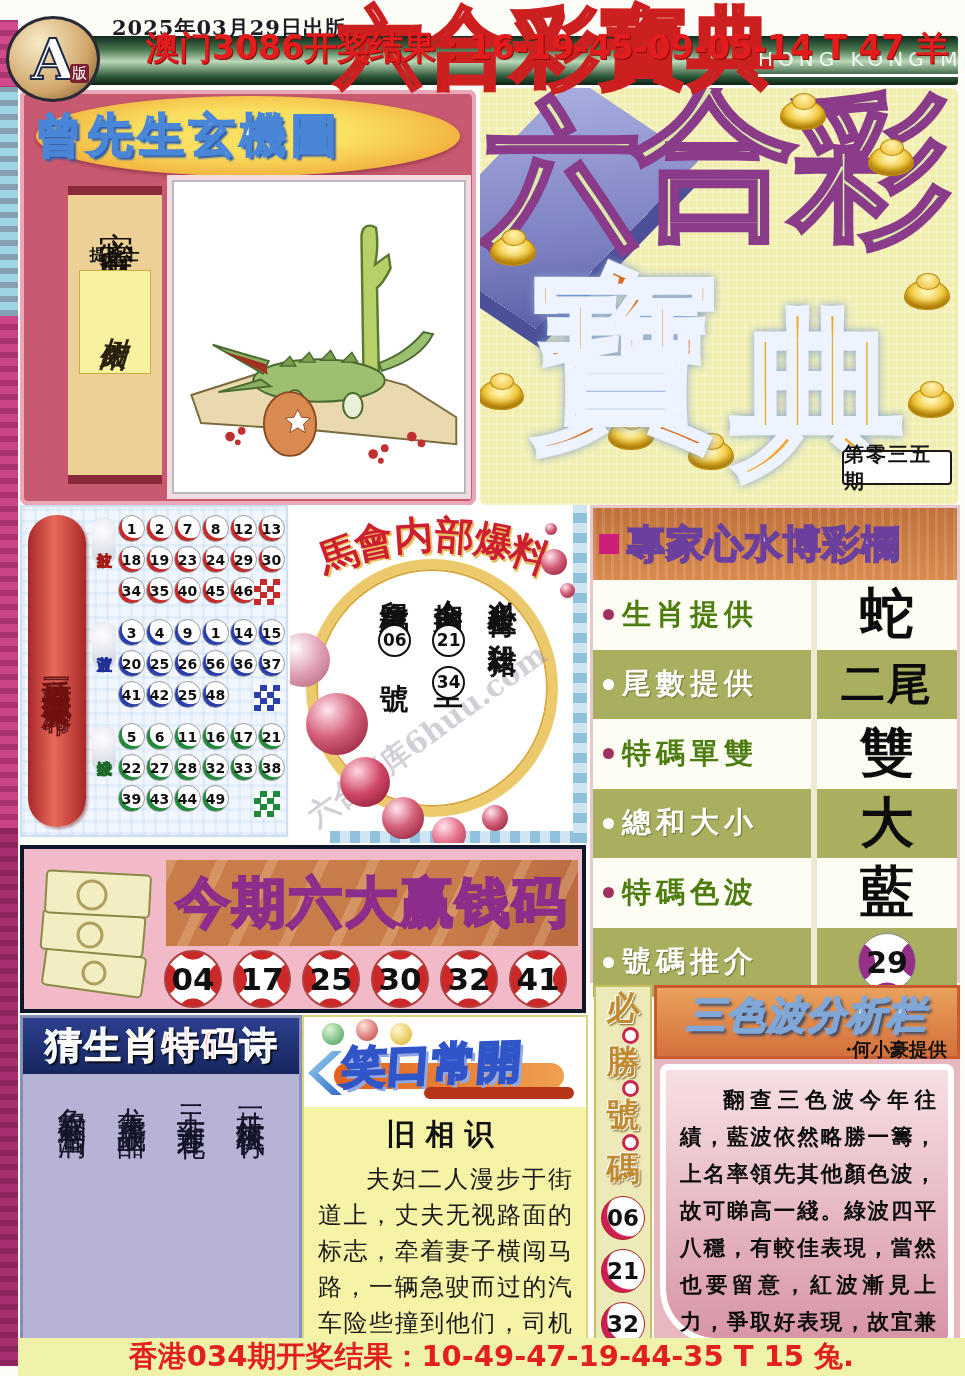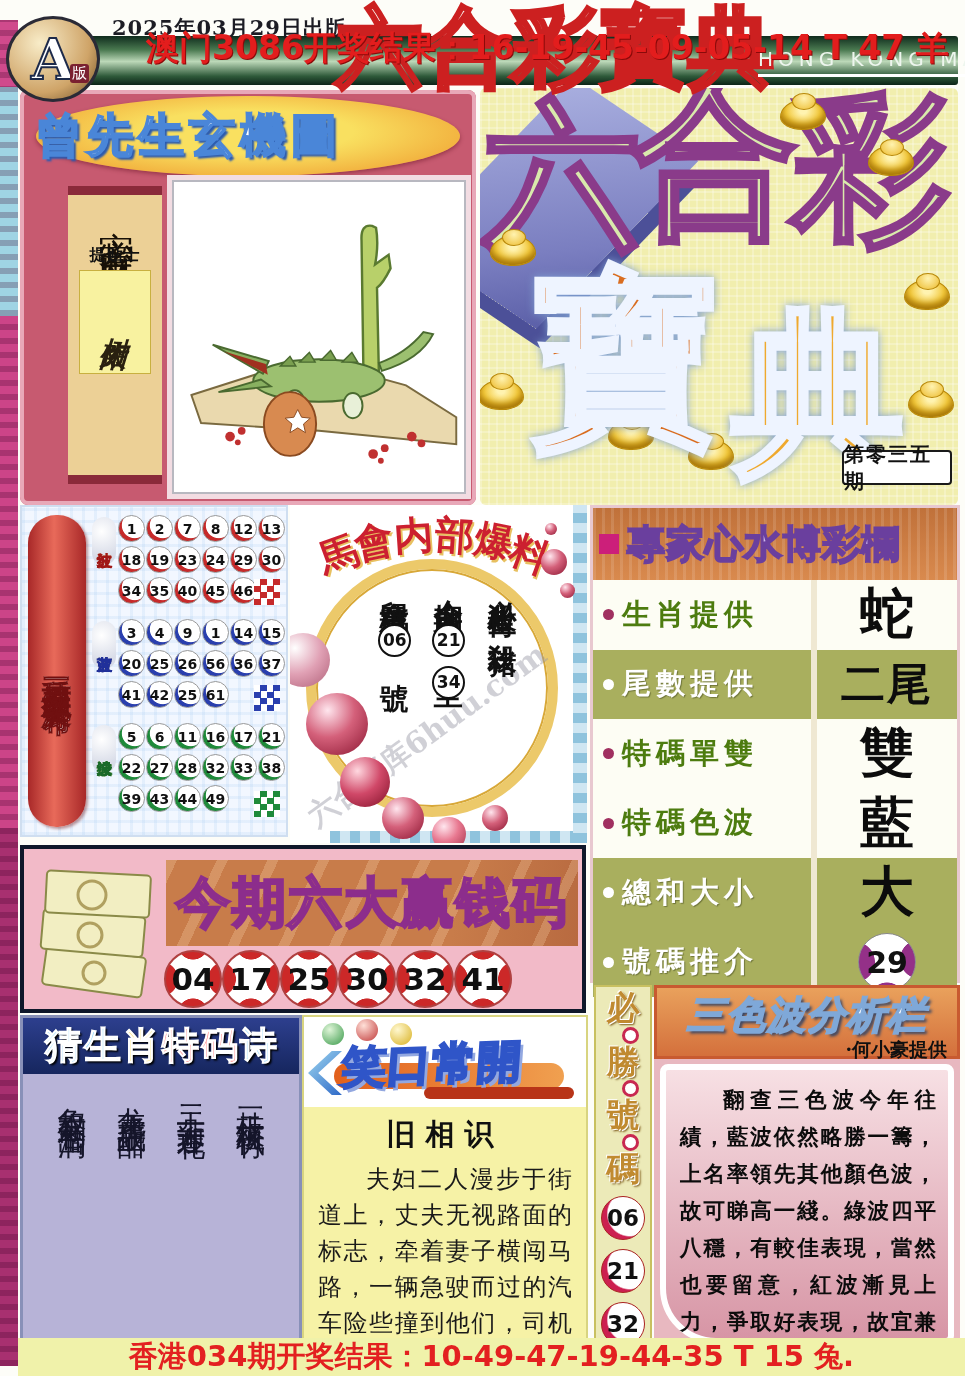--- a/index.html
+++ b/index.html
@@ -157,21 +157,21 @@
       radial-gradient(circle at 50% 118%,#943088 24%,transparent 25%),#fff}
 
   
   .winning{left:20px;top:845px;width:566px;height:168px;background:#f2bac8;border:4px solid #0f172a}
   .money{left:6px;top:6px;width:140px;height:152px}
   .win-band{left:142px;top:11px;width:412px;height:86px;display:flex;align-items:center;justify-content:center;
     background:linear-gradient(100deg,#c87c4a 0 70%,#b86a40);
     background-image:repeating-linear-gradient(115deg,rgba(255,220,180,.25) 0 10px,transparent 10px 46px),
       linear-gradient(100deg,#c87c4a 0 70%,#b86a40)}
   .win-band span{font-size:54px;font-weight:bold;color:#eb9a44;-webkit-text-stroke:2.5px #8c2d8c;letter-spacing:2px}
-  .win-balls{left:140px;top:101px;width:418px;display:flex;}
+  .win-balls{left:140px;top:101px;width:418px;display:flex;gap:11px}
   .lball{width:58px;height:58px;border-radius:50%;border:2px solid #b04040;flex:none;
     display:flex;align-items:center;justify-content:center;font-family:"DejaVu Sans",sans-serif;
     font-size:31px;font-weight:bold;color:#101010;
     background:radial-gradient(circle at -10% 50%,#cc2828 26%,transparent 27%),
       radial-gradient(circle at 110% 50%,#cc2828 26%,transparent 27%),
       radial-gradient(circle at 50% -14%,#cc2828 22%,transparent 23%),
       radial-gradient(circle at 50% 114%,#cc2828 22%,transparent 23%),#fff}
 
   
   .poem{left:20px;top:1015px;width:282px;height:338px;border:3px solid #8890b8;background:#b7b3d7}
@@ -351,21 +351,21 @@
         <span class="wball wb-b">15</span>
         <span class="wball wb-b">20</span>
         <span class="wball wb-b">25</span>
         <span class="wball wb-b">26</span>
         <span class="wball wb-b">56</span>
         <span class="wball wb-b">36</span>
         <span class="wball wb-b">37</span>
         <span class="wball wb-b">41</span>
         <span class="wball wb-b">42</span>
         <span class="wball wb-b">25</span>
-        <span class="wball wb-b">61</span>
+        <span class="wball wb-b">48</span>
       </div>
     </div>
     <div class="wgroup wg3">
       <div class="wtag wt-g">
           <span>绿波</span>
         </div>
       <div class="wrow">
         <span class="wball wb-g">5</span>
         <span class="wball wb-g">6</span>
         <span class="wball wb-g">11</span>
@@ -446,35 +446,35 @@
         <div class="val small">二尾</div>
     </div>
     <div class="erow w">
       <div class="lab">
           <span class="dot"></span>
           <span class="lt">特碼單雙</span>
         </div>
       <div class="divd"></div>
         <div class="val">雙</div>
     </div>
+    <div class="erow o">
+      <div class="lab">
+          <span class="dot"></span>
+          <span class="lt">總和大小</span>
+        </div>
+      <div class="divd"></div>
+        <div class="val">大</div>
+    </div>
     <div class="erow w">
       <div class="lab">
           <span class="dot"></span>
           <span class="lt">特碼色波</span>
         </div>
       <div class="divd"></div>
         <div class="val">藍</div>
-    </div>
-    <div class="erow o">
-      <div class="lab">
-          <span class="dot"></span>
-          <span class="lt">總和大小</span>
-        </div>
-      <div class="divd"></div>
-        <div class="val">大</div>
     </div>
     <div class="erow o">
       <div class="lab">
           <span class="dot"></span>
           <span class="lt">號碼推介</span>
         </div>
       <div class="divd"></div>
       <div class="val">
           <div class="eball">29</div>
         </div>

